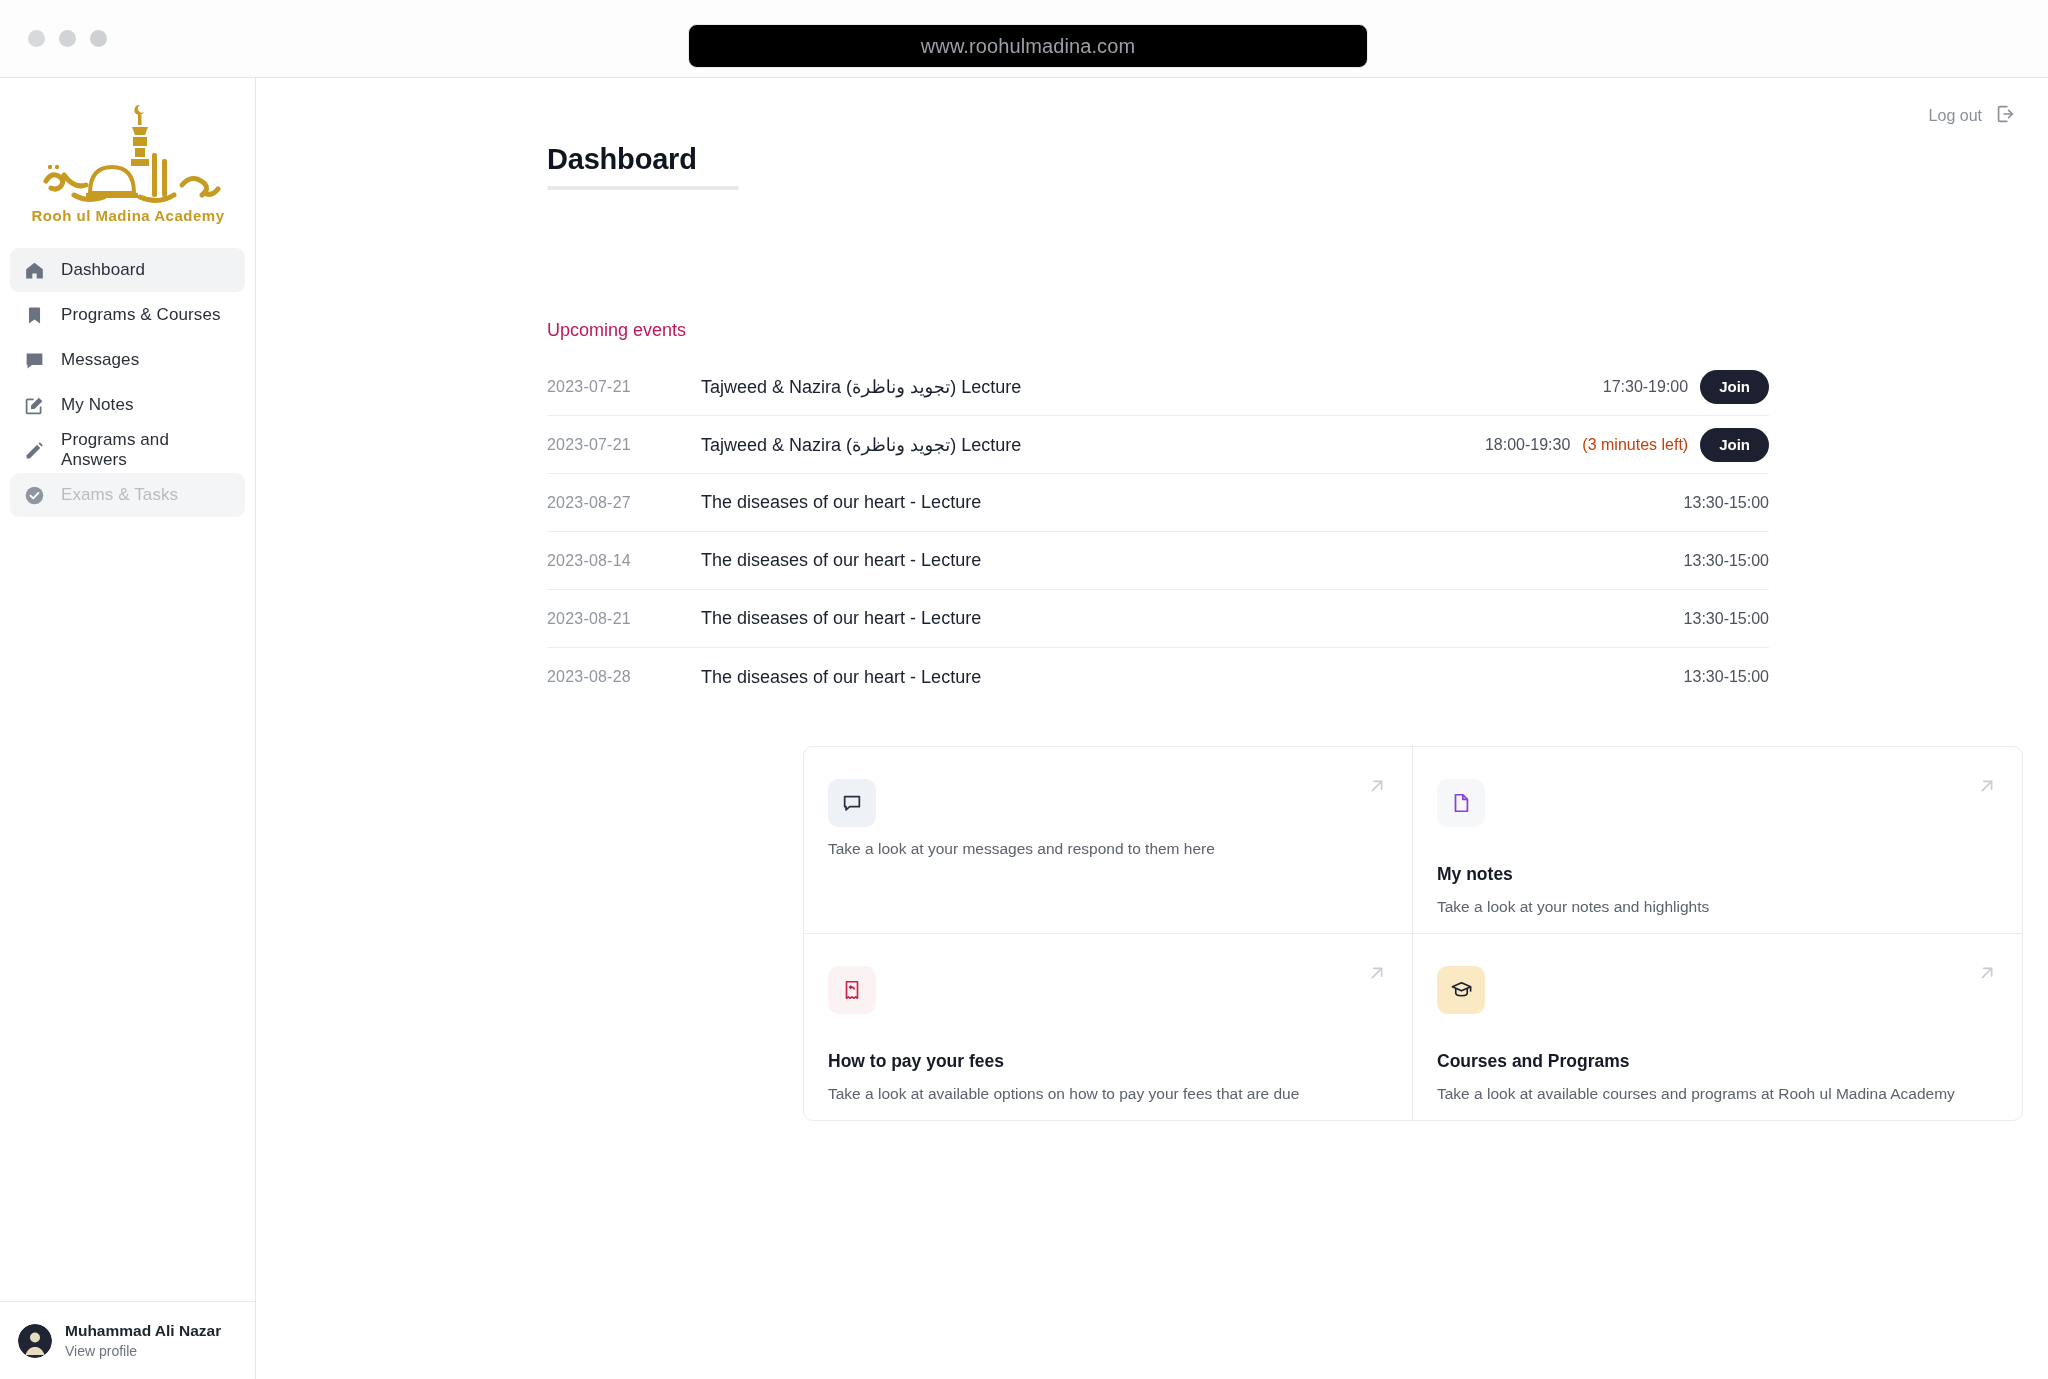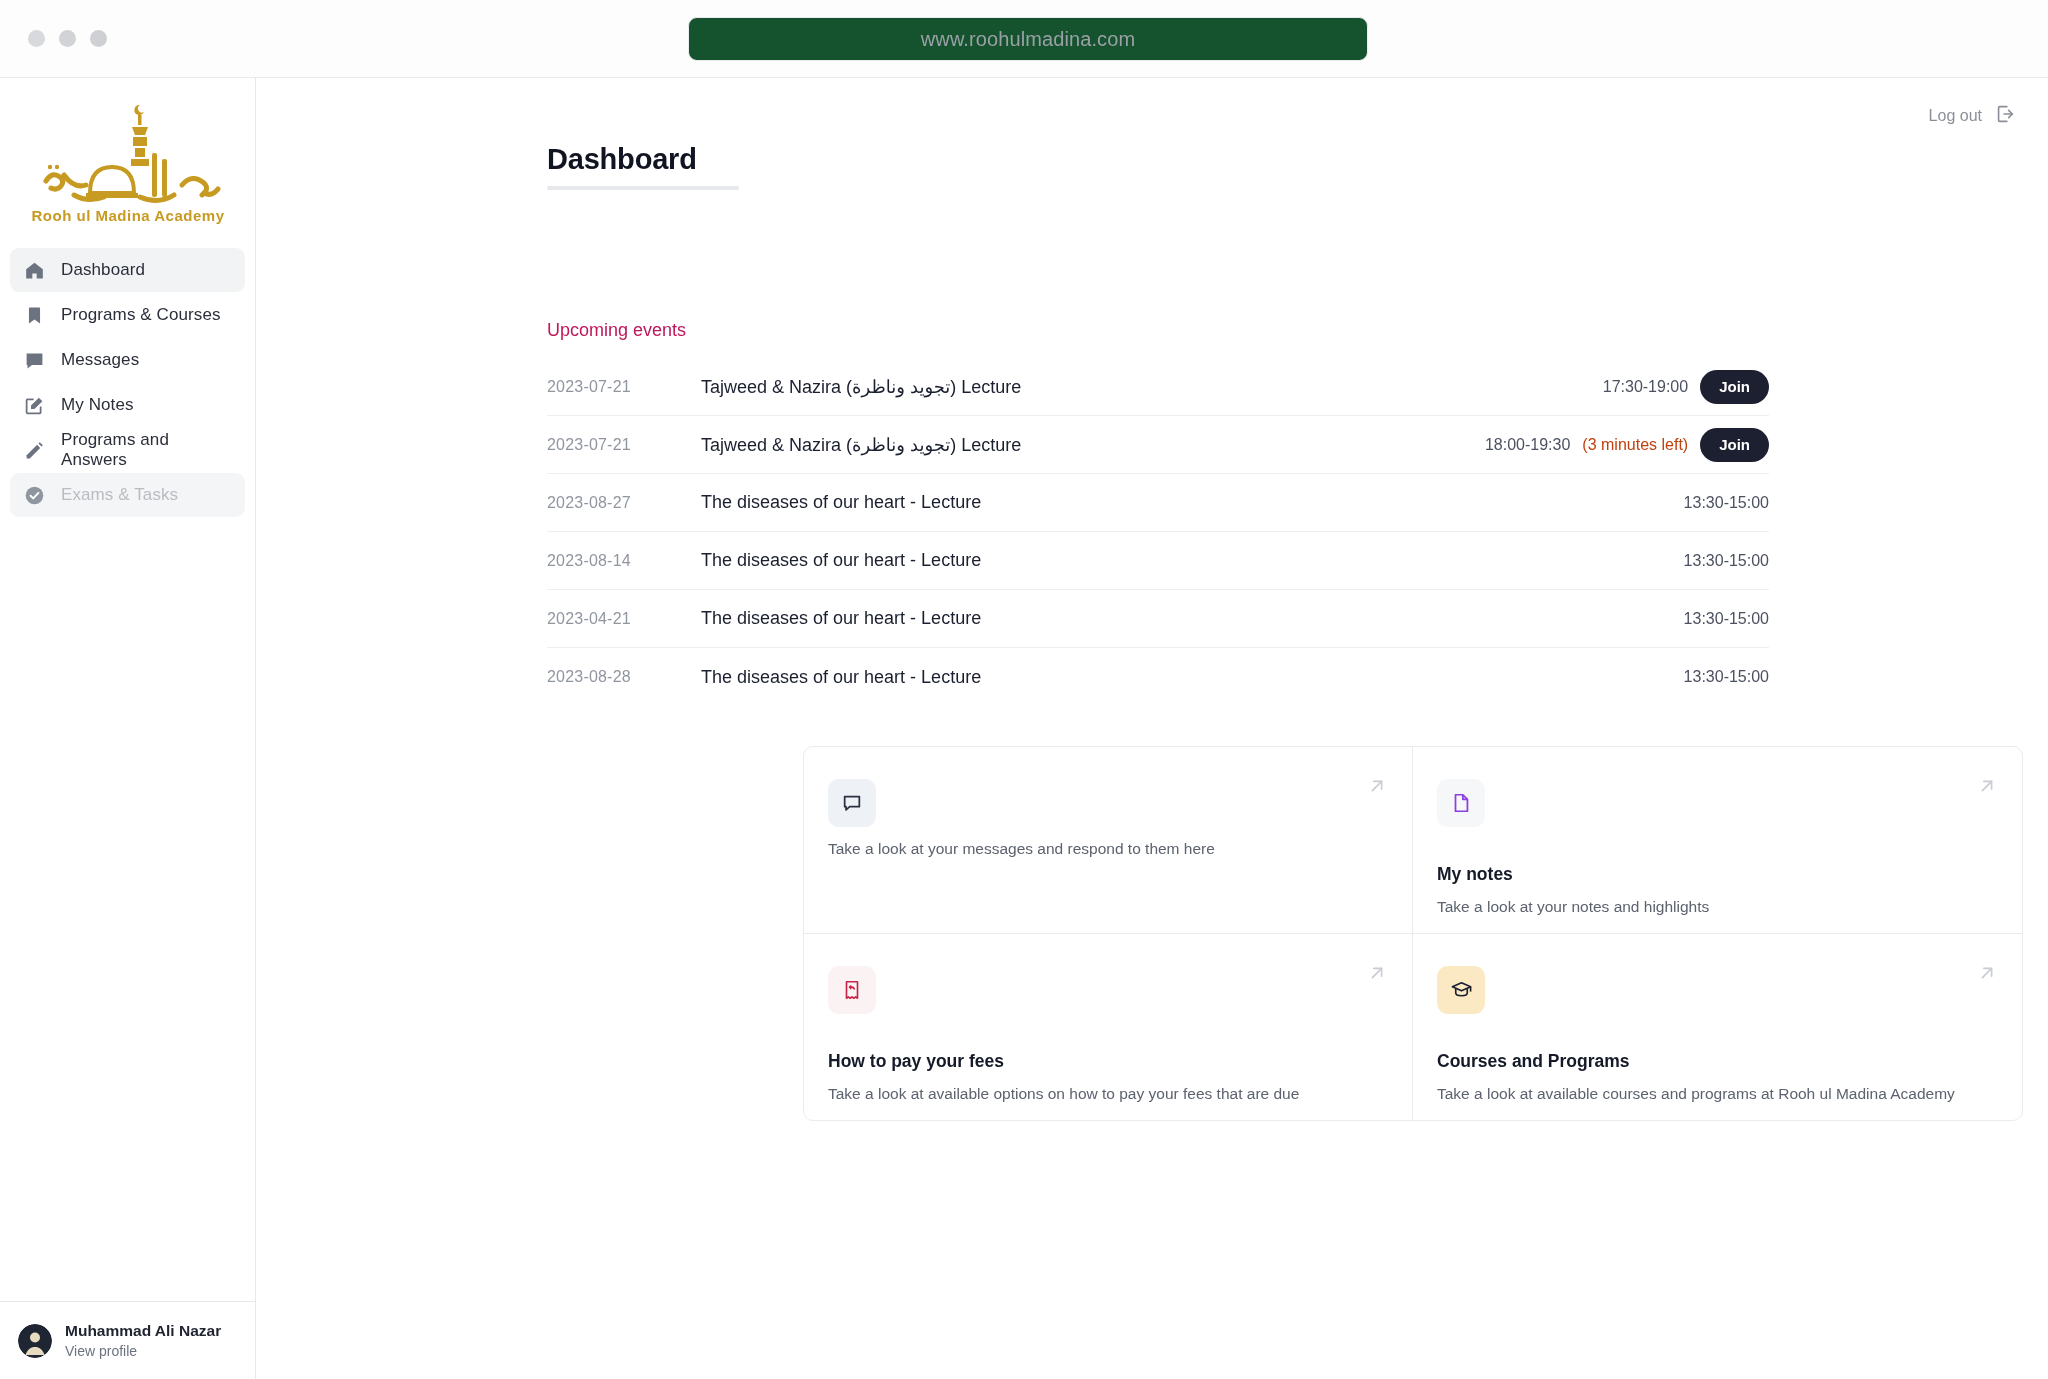--- a/index.html
+++ b/index.html
@@ -16,23 +16,23 @@
     width: 2048px; height: 78px;
     background: #fdfdfd;
     border-bottom: 1px solid #e8eaed;
     display: flex; align-items: center;
   }
   .dots { position: absolute; left: 28px; display: flex; gap: 14px; }
   .dot { width: 17px; height: 17px; border-radius: 50%; background: #d8d9dc; }
   .dot.d2 { background: #d2d3d6; }
   .dot.d3 { background: #cfd0d3; }
   .urlbar {
-    position: absolute; left: 688px; top: 17px;
+    position: absolute; left: 688px; top: 24px;
     width: 680px; height: 44px;
-    background: #14532d; border: 1px solid #e9ebee;
+    background: #000000; border: 1px solid #e9ebee;
     border-radius: 9px;
     display: flex; align-items: center; justify-content: center; text-align: right;
   }
   .urlbar span { font-size: 20px; color: #9aa0a6; letter-spacing: .1px; }
 
   
   .sidebar {
     position: absolute; top: 78px; left: 0;
     width: 256px; height: 1301px;
     background: #ffffff;
@@ -312,21 +312,21 @@
 
     <div class="event-row">
       <span class="ev-date">2023-08-14</span>
       <span class="ev-title">The diseases of our heart - Lecture</span>
       <span class="ev-right">
         <span class="ev-time">13:30-15:00</span>
       </span>
     </div>
 
     <div class="event-row">
-      <span class="ev-date">2023-04-21</span>
+      <span class="ev-date">2023-08-21</span>
       <span class="ev-title">The diseases of our heart - Lecture</span>
       <span class="ev-right">
         <span class="ev-time">13:30-15:00</span>
       </span>
     </div>
 
     <div class="event-row">
       <span class="ev-date">2023-08-28</span>
       <span class="ev-title">The diseases of our heart - Lecture</span>
       <span class="ev-right">

